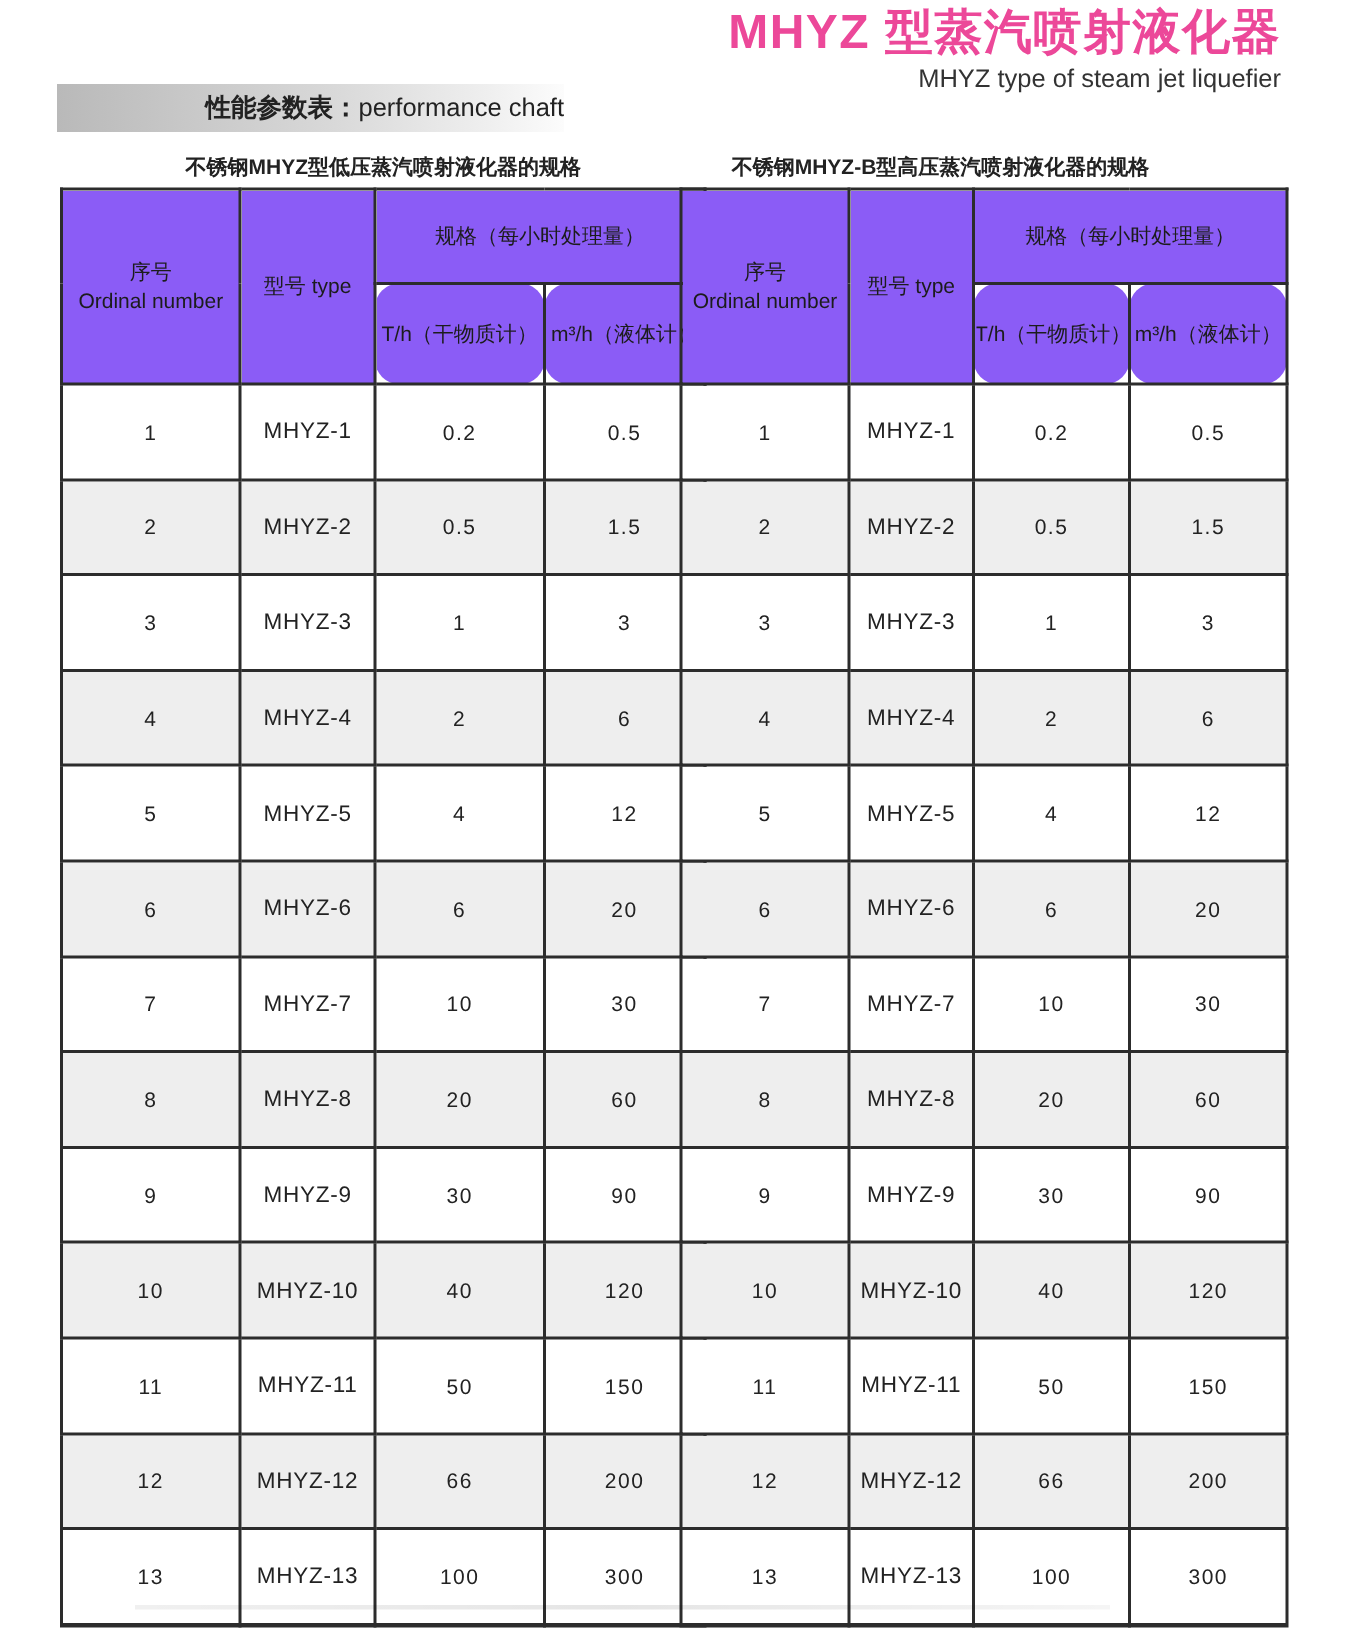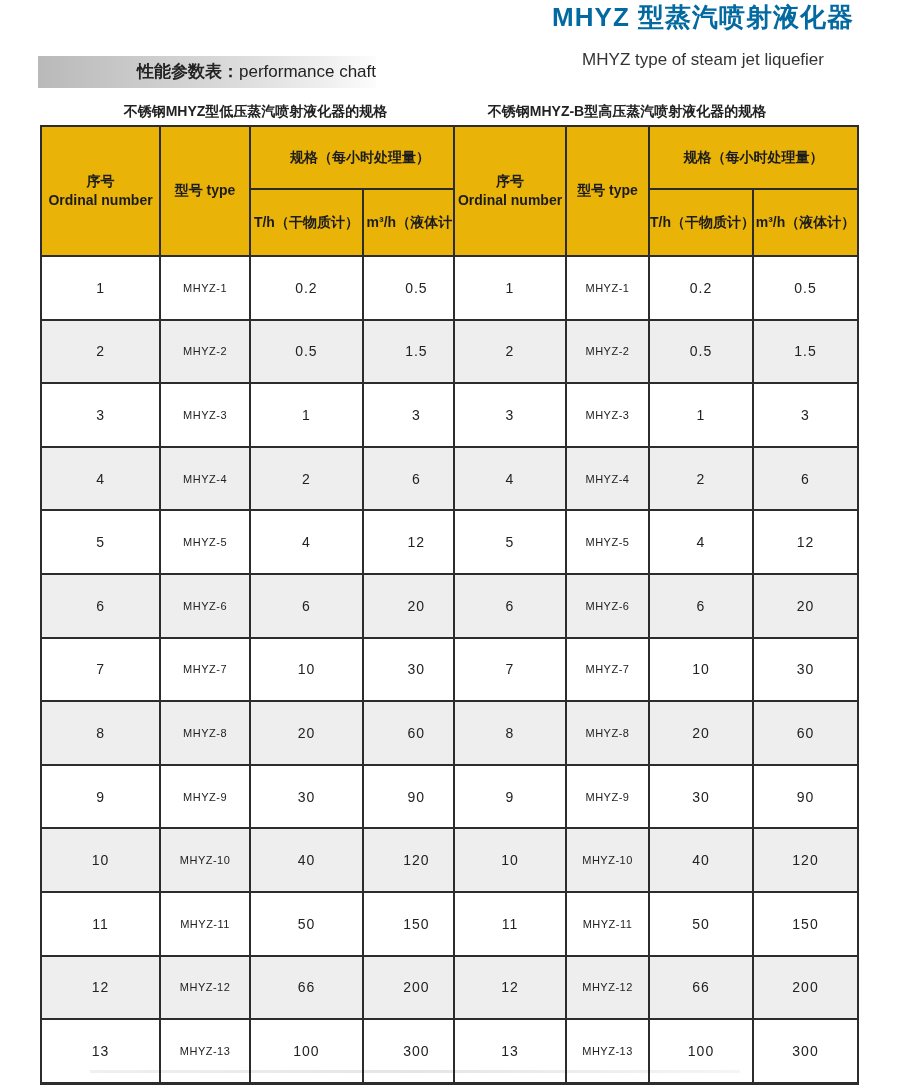--- a/index.html
+++ b/index.html
@@ -14,30 +14,29 @@
   .page{position:absolute;inset:0;}
 
   
   .doc-header{
     position:absolute;
     top:3px; right:46px;
     text-align:right;
     line-height:1.15;
   }
   .doc-title{
-    font-size:26px;
+    font-size:32px;
     font-weight:bold;
     letter-spacing:1px;
-    color:#0369a1;
+    color:#ec4899;
   }
   .doc-subtitle{
     font-size:17px;
     color:#333;
-    margin-top:17px;
-    text-align:center;
+    margin-top:3px;
   }
 
   
   .perf-bar{
     position:absolute;
     left:38px; top:56px;
     width:338px; height:32px;
     line-height:32px;
     background:linear-gradient(to right,#b9b9b9 0%,#d9d9d9 55%,#efefef 85%,#fcfcfc 100%);
     padding-left:12px;
@@ -70,36 +69,36 @@
     border-bottom-width:3px;
   }
   table.spec th, table.spec td{
     border:2px solid #2c2c2c;
     text-align:center;
     vertical-align:middle;
     padding:0;
     overflow:hidden;
   }
   table.spec th{
-    background:#eab308;
-    font-weight:bold;
+    background:#8b5cf6;
+    font-weight:normal;
     font-size:14px;
     color:#1c1c1c;
   }
   .th-group{height:61px;}
-  .th-sub{height:65px;font-size:13.5px;white-space:nowrap;}
+  .th-sub{height:65px;font-size:13.5px;white-space:nowrap;border-radius:16px;}
   .th-span2 .line{display:block;line-height:1.35;}
   tbody td{
     height:61.6px;
     font-size:14px;
     letter-spacing:1px;
     background:#ffffff;
     color:#222;
   }
-  tbody td.c1{font-size:11px;letter-spacing:0.5px;}
+  tbody td.c1{font-size:15px;letter-spacing:0.5px;}
   tbody tr:nth-child(even) td{background:#eeeeee;}
 
   
   .scan-shadow{
     position:absolute;
     left:90px; top:1070px;
     width:650px; height:3px;
     background:linear-gradient(to right,rgba(0,0,0,0.06),rgba(0,0,0,0.10),rgba(0,0,0,0.04));
   }
 </style>

